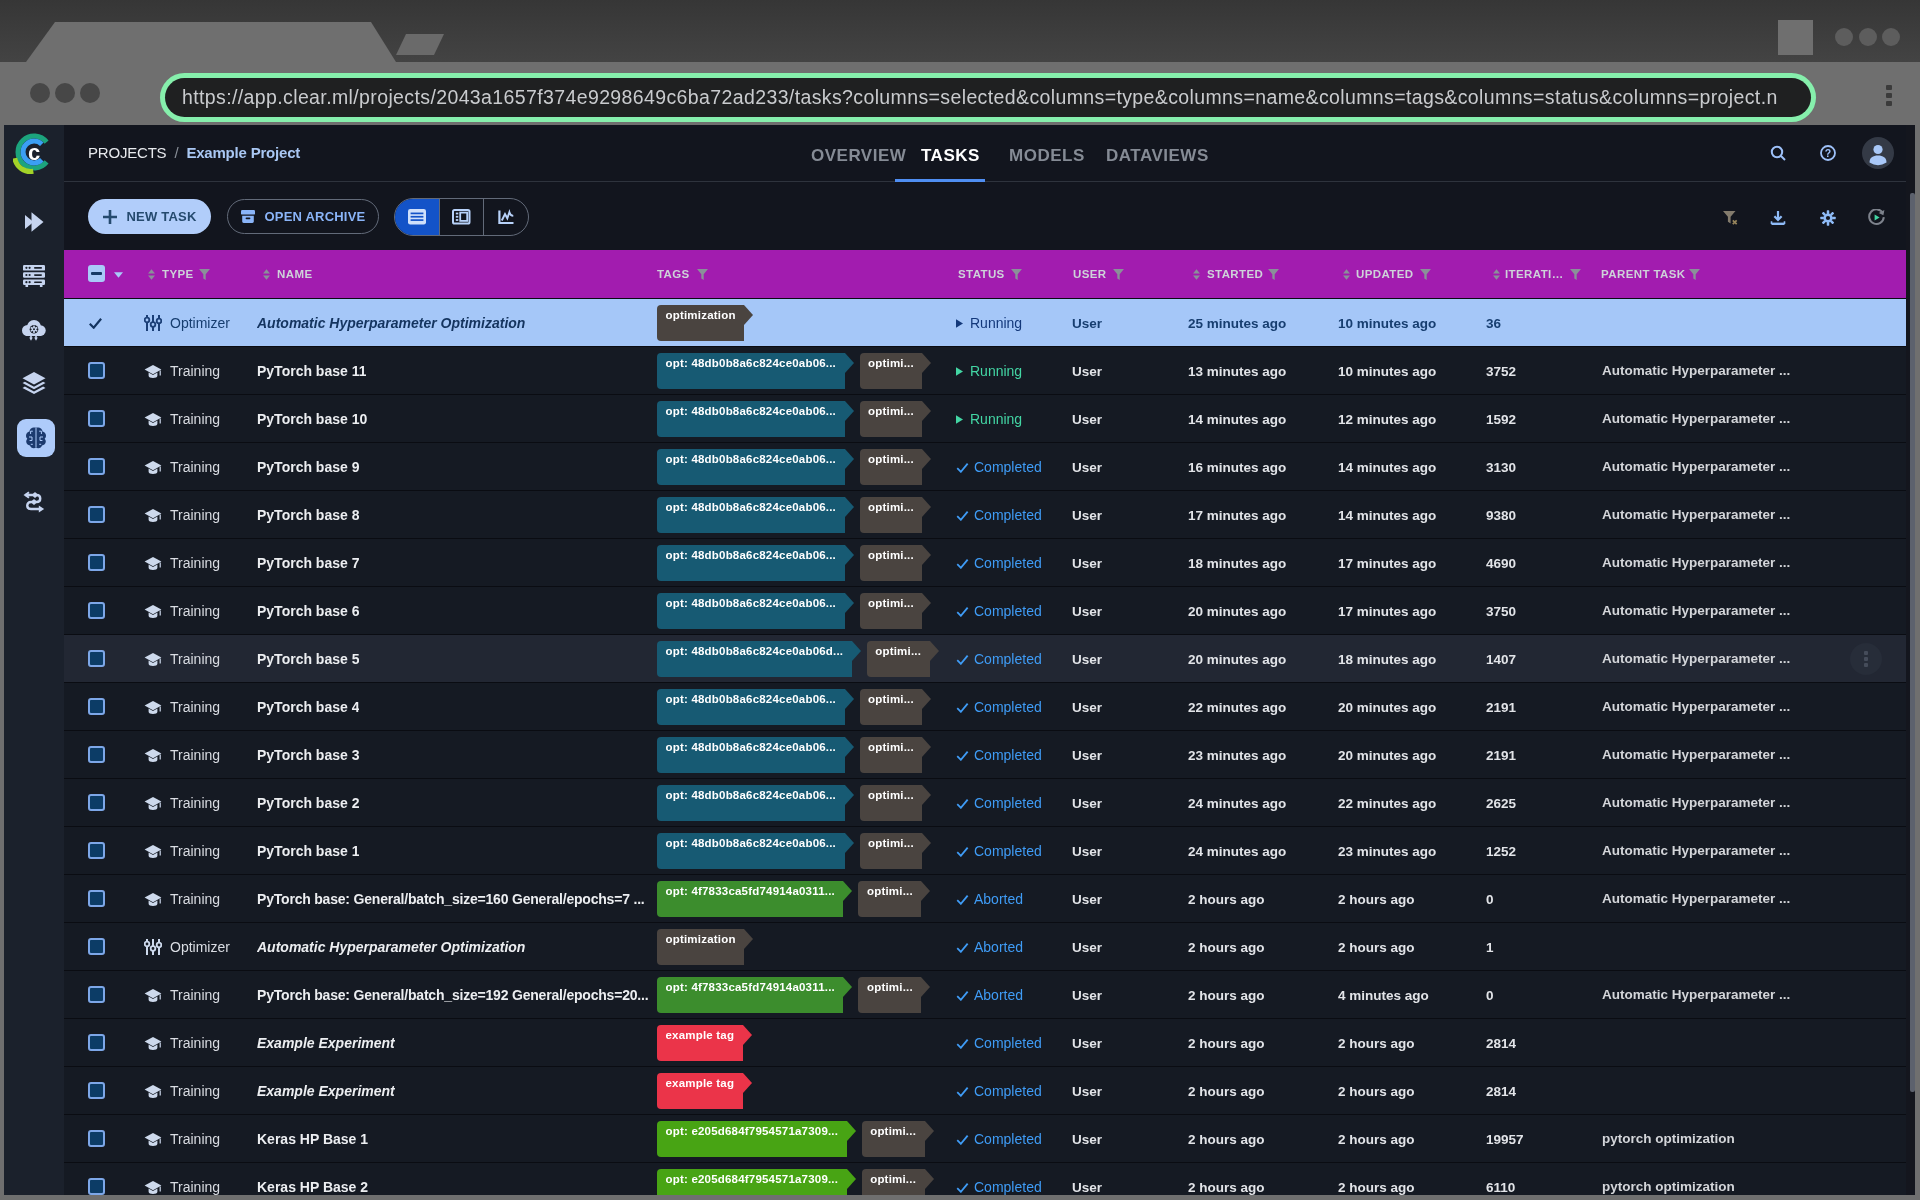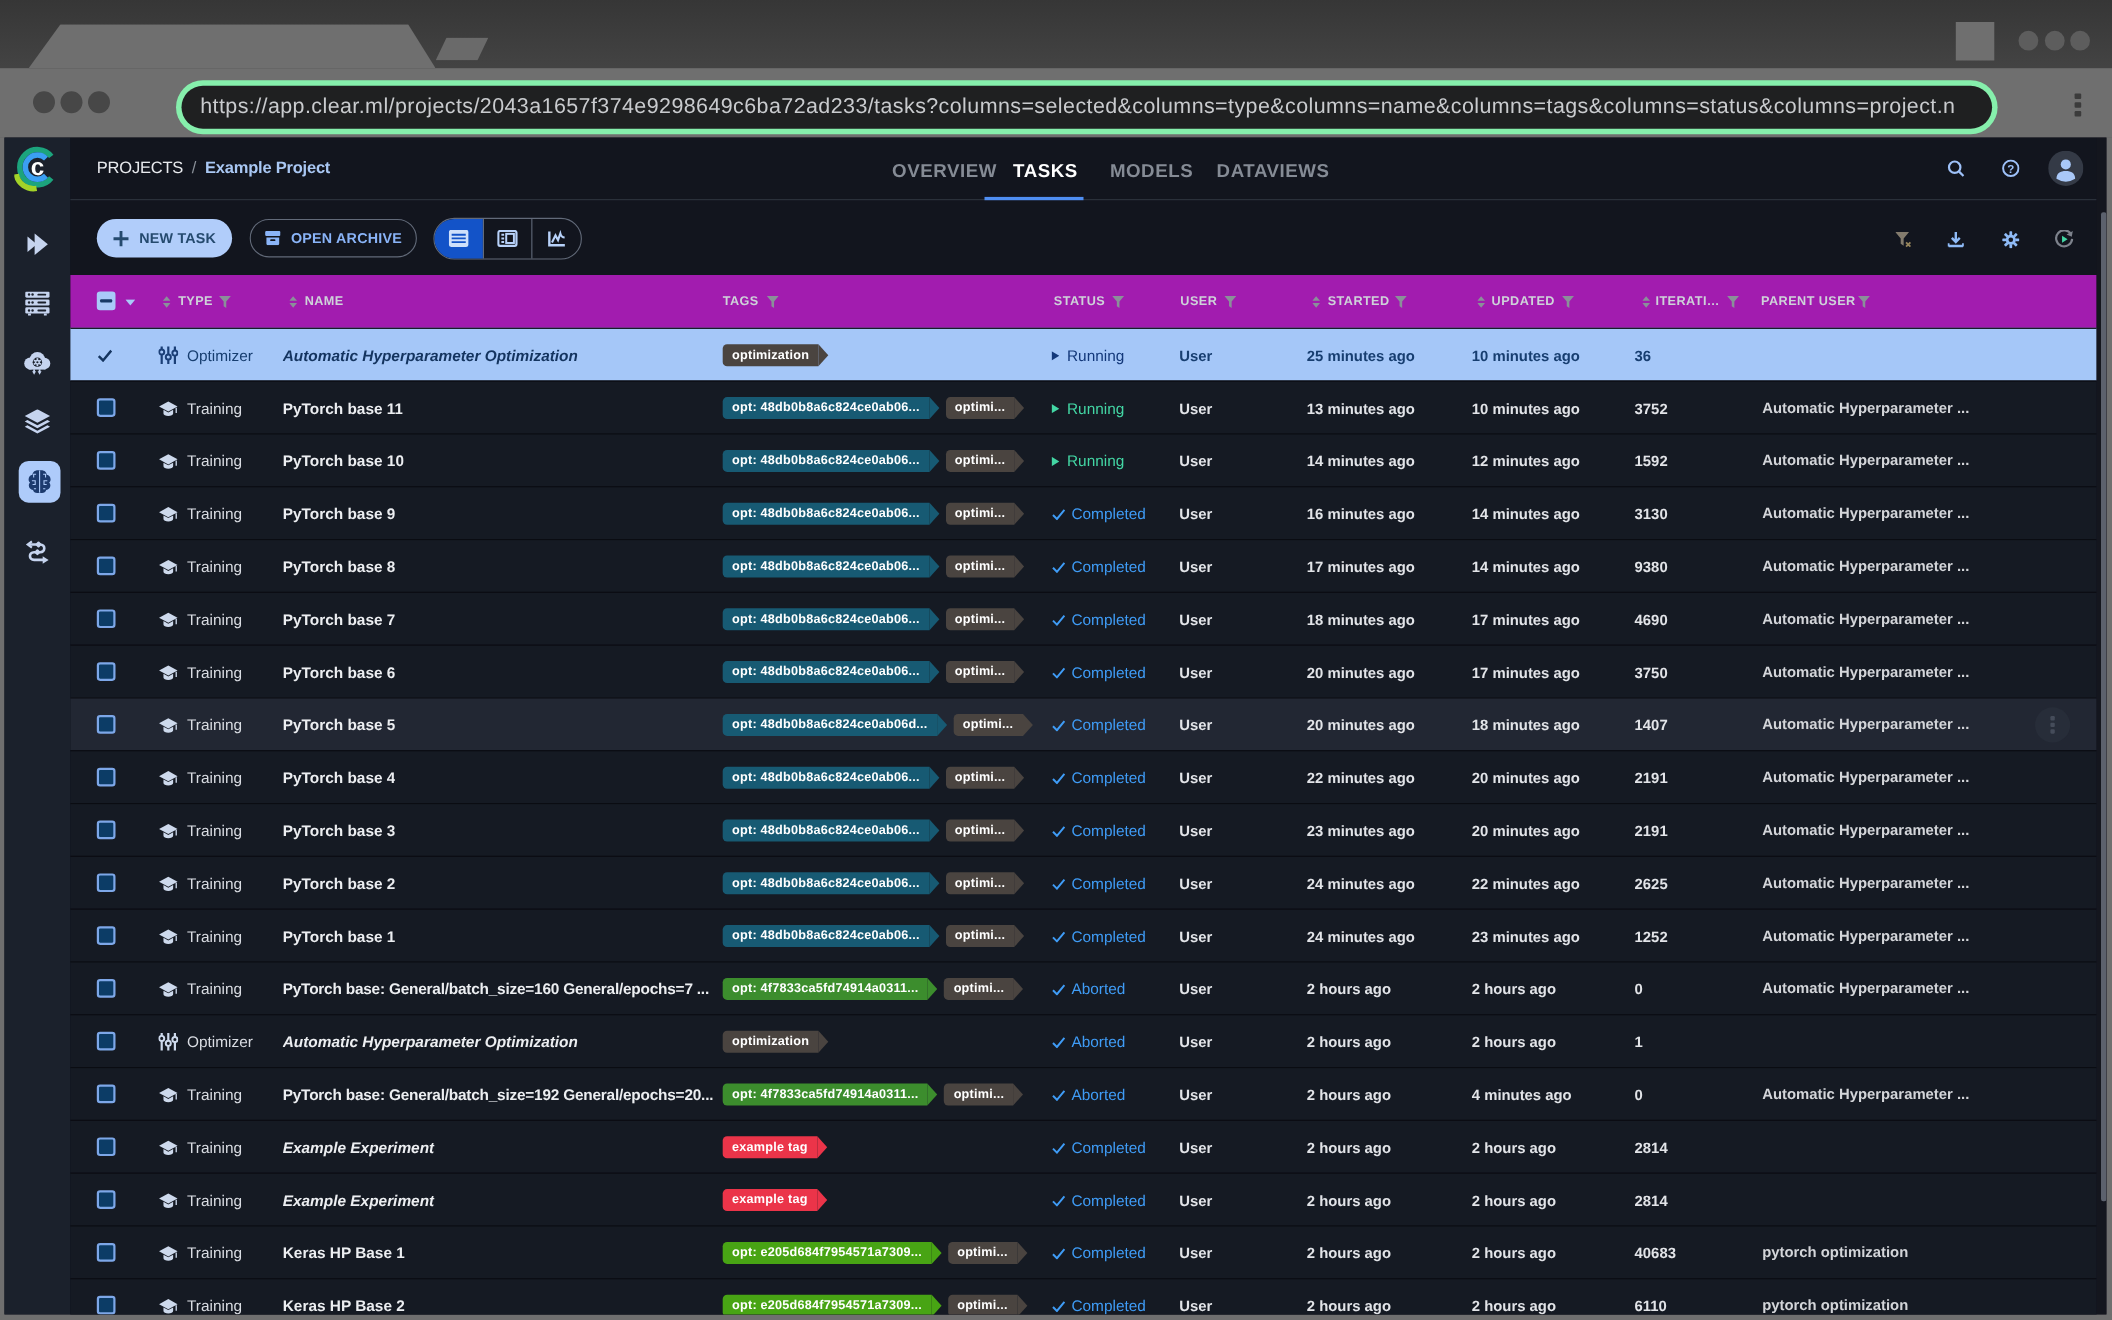--- a/index.html
+++ b/index.html
@@ -65,21 +65,21 @@
 .status{left:892px;font-size:14px}
 .st-r{color:#43d6a4}.st-c{color:#3f9cf6}
 .sel .st-r{color:#13387a}
 .user{left:1008px;font-size:13.5px;font-weight:700;color:#e2e4e8}
 .started{left:1124px;font-size:13.5px;font-weight:700;color:#e2e4e8}
 .updated{left:1274px;font-size:13.5px;font-weight:700;color:#e2e4e8}
 .iter{left:1422px;font-size:13.5px;font-weight:700;color:#e2e4e8}
 .parent{left:1538px;font-size:13.5px;font-weight:700;color:#d3d5d9;width:190px;overflow:hidden;text-overflow:ellipsis;display:block;line-height:48px}
 .sel .user,.sel .started,.sel .updated,.sel .iter{color:#173e70}
 
-.pill{position:relative;height:20px;line-height:20px;border-radius:4px 0 0 4px;color:#fff;font-size:11.5px;font-weight:700;padding:0 8.5px;margin-right:15px;letter-spacing:.2px}
+.pill{position:relative;height:36px;line-height:20px;border-radius:4px 0 0 4px;color:#fff;font-size:11.5px;font-weight:700;padding:0 8.5px;margin-right:15px;letter-spacing:.2px}
 .pill:after{content:'';position:absolute;left:100%;top:0;border-top:10px solid transparent;border-bottom:10px solid transparent}
 .p-blue{background:#175a73}.p-blue:after{border-left:9px solid #175a73}
 .p-green{background:#3c8d2d}.p-green:after{border-left:9px solid #3c8d2d}
 .p-lime{background:#48a414}.p-lime:after{border-left:9px solid #48a414}
 .p-red{background:#eb3449}.p-red:after{border-left:9px solid #eb3449}
 .p-gray{background:#4a4440}.p-gray:after{border-left:9px solid #4a4440}
 
 .kebab{position:absolute;left:1786px;top:8px;width:32px;height:32px;border-radius:50%;background:#272d39}
 .kebab b{position:absolute;left:14px;width:4px;height:4px;border-radius:1px;background:#454c5a}
 </style></head>
@@ -340,21 +340,21 @@
           <path d="M0 0 H10.5 L6.4 5 V10.6 L4.1 9.1 V5 Z" fill="#8a9099"></path>
         </svg>
         <svg width="7" height="11" viewBox="0 0 7 10.5" style="position:absolute;left:1429px;top:19px">
           <path d="M3.5 0 L7 4.2 H0 Z" fill="#8a9099"></path>
           <path d="M0 6.3 H7 L3.5 10.5 Z" fill="#8a9099"></path>
         </svg>
         <div class="h" style="left:1441px">ITERATI…</div>
         <svg width="11" height="11" viewBox="0 0 10.5 10.6" style="position:absolute;left:1506px;top:19px">
           <path d="M0 0 H10.5 L6.4 5 V10.6 L4.1 9.1 V5 Z" fill="#8a9099"></path>
         </svg>
-        <div class="h" style="left:1537px">PARENT USER</div>
+        <div class="h" style="left:1537px">PARENT TASK</div>
         <svg width="11" height="11" viewBox="0 0 10.5 10.6" style="position:absolute;left:1625px;top:19px">
           <path d="M0 0 H10.5 L6.4 5 V10.6 L4.1 9.1 V5 Z" fill="#8a9099"></path>
         </svg>
       </div>
       <div id="rows">
         <div class="row sel">
           <svg width="15" height="12" viewBox="0 0 12.5 11" style="position:absolute;left:24px;top:18px">
             <path d="M1 6.2 L4.6 9.8 L11.4 1.6" stroke="#14345f" stroke-width="2" fill="none"></path>
           </svg>
           <svg width="18" height="18" viewBox="0 0 18 18" style="position:absolute;left:80px;top:15px">
@@ -752,21 +752,21 @@
           <span class="cell tags">
             <span class="pill p-lime">opt: e205d684f7954571a7309...</span>
             <span class="pill p-gray">optimi...</span>
           </span>
           <span class="cell status st-c"><svg width="13" height="11" viewBox="0 0 12.5 11" style="margin-right:5px">
               <path d="M1 6.2 L4.6 9.8 L11.4 1.6" stroke="#3f9cf6" stroke-width="1.8" fill="none"></path>
             </svg>Completed</span>
           <span class="cell user">User</span>
           <span class="cell started">2 hours ago</span>
           <span class="cell updated">2 hours ago</span>
-          <span class="cell iter">40683</span>
+          <span class="cell iter">19957</span>
           <span class="cell parent">pytorch optimization</span>
         </div>
         <div class="row">
           <span class="cb"></span>
           <svg width="18" height="15" viewBox="0 0 18 15" style="position:absolute;left:80px;top:17px">
             <path d="M9 1 L17.4 5.6 L9 10.2 L.6 5.6 Z" fill="#cdd9ec"></path>
             <path d="M4.6 8.6 L9 11 L13.4 8.6 V11.8 C13.4 13.1 11.4 14.1 9 14.1 C6.6 14.1 4.6 13.1 4.6 11.8 Z" fill="#cdd9ec"></path>
             <path d="M16.2 6.6 V11.5" stroke="#cdd9ec" stroke-width="1.2"></path>
           </svg>
           <span class="cell ttext">Training</span>

